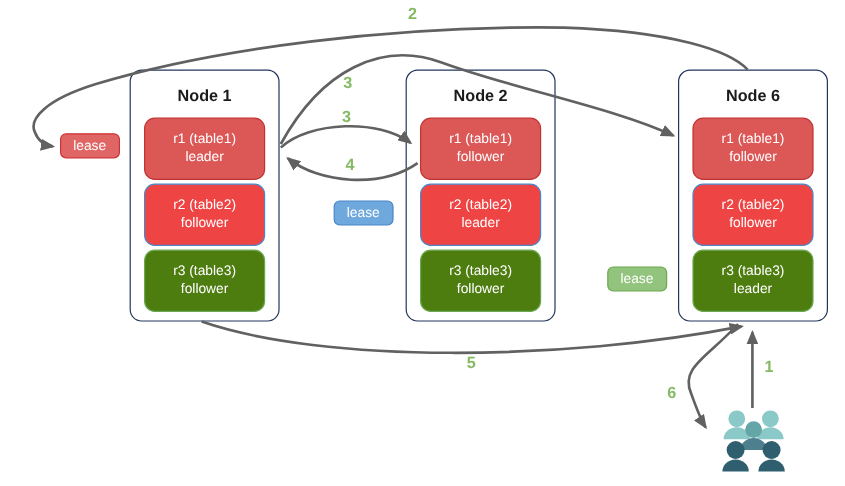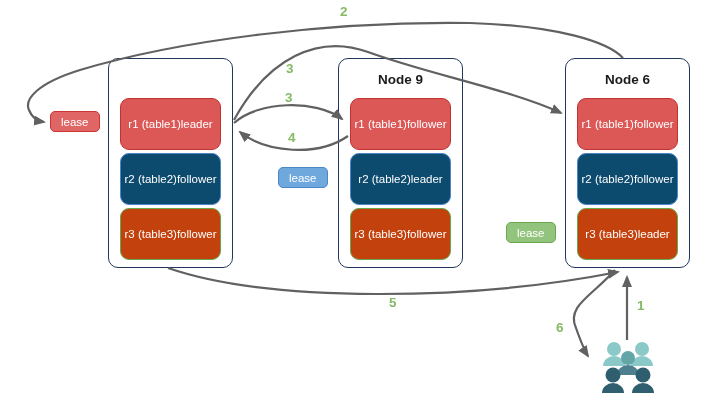--- a/index.html
+++ b/index.html
@@ -11,26 +11,26 @@
     position:absolute;width:125px;height:210px;background:#ffffff;
     border:1.6px solid #22365c;border-radius:10px;box-sizing:border-box;z-index:1;
   }
   .node-title{
     position:absolute;top:13px;left:0;width:100%;text-align:center;
     font-weight:bold;font-size:13.5px;color:#1b1b1b;
   }
   .replica{
     position:absolute;left:11px;width:101px;height:52px;border-radius:9px;
     color:#ffffff;font-size:11.5px;line-height:1.3;text-align:center;
-    display:flex;flex-direction:row;align-items:center;justify-content:center;
+    display:flex;flex-direction:column;align-items:center;justify-content:center;
     box-sizing:border-box;
   }
   .replica.red{top:39px;background:#db5856;border:1.5px solid #c23330;}
-  .replica.blue{top:94px;background:#0c4a6e;border:1.5px solid #4a86c8;}
-  .replica.green{top:149px;background:#c2410c;border:1.5px solid #6aa84f;}
+  .replica.blue{top:94px;background:#ef4444;border:1.5px solid #4a86c8;}
+  .replica.green{top:149px;background:#4d7c0f;border:1.5px solid #6aa84f;}
   .lease{
     position:absolute;height:21px;padding:0 10px;border-radius:5px;color:#ffffff;
     font-size:11.5px;display:flex;align-items:center;justify-content:center;
     box-sizing:border-box;z-index:2;text-align:center;
   }
   .lease.red{left:50px;top:111px;background:#e06666;border:1.5px solid #cc3333;}
   .lease.blue{left:278px;top:167px;background:#6fa8dc;border:1.5px solid #4a86c8;}
   .lease.green{left:506px;top:222px;background:#93c47d;border:1.5px solid #6aa84f;}
   .step{
     position:absolute;color:#85ba64;font-weight:bold;font-size:13.5px;z-index:4;
@@ -45,36 +45,37 @@
   #arrows{position:absolute;left:0;top:0;z-index:3;pointer-events:none;}
   #users{position:absolute;left:594px;top:334px;z-index:2;}
   .arrow{fill:none;stroke:#616161;stroke-width:2.2px;}
 </style>
 </head>
 <body>
 
 <div class="stage">
 
   <div class="node" id="node1" style="left:108px;top:58px;">
+    <div class="node-title">Node 1</div>
     <div class="replica red">
       <span>r1 (table1)</span>
       <span>leader</span>
     </div>
     <div class="replica blue">
       <span>r2 (table2)</span>
       <span>follower</span>
     </div>
     <div class="replica green">
       <span>r3 (table3)</span>
       <span>follower</span>
     </div>
   </div>
 
   <div class="node" id="node2" style="left:338px;top:58px;">
-    <div class="node-title">Node 9</div>
+    <div class="node-title">Node 2</div>
     <div class="replica red">
       <span>r1 (table1)</span>
       <span>follower</span>
     </div>
     <div class="replica blue">
       <span>r2 (table2)</span>
       <span>leader</span>
     </div>
     <div class="replica green">
       <span>r3 (table3)</span>

